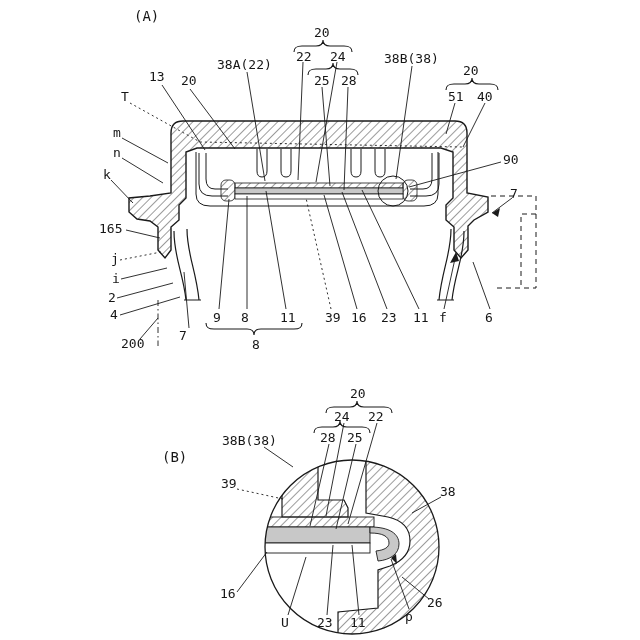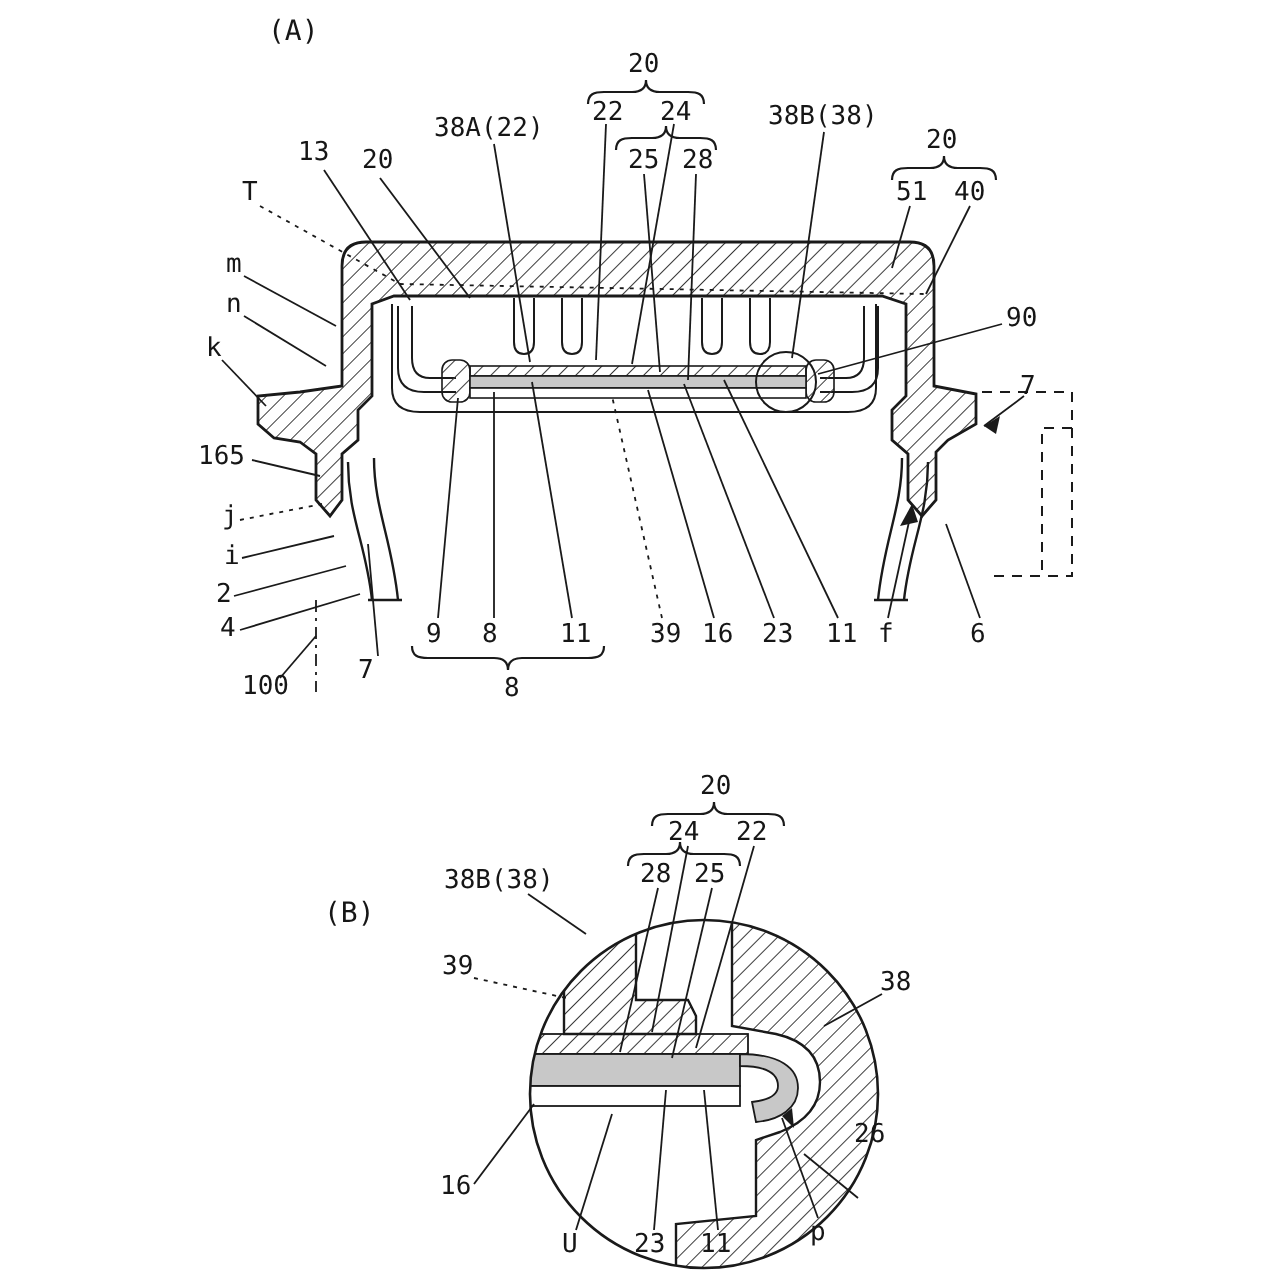--- a/index.html
+++ b/index.html
@@ -155,21 +155,21 @@
 <div class="lbl" style="left:181px;top:74px">20</div>
 <div class="lbl" style="left:121px;top:90px">T</div>
 <div class="lbl" style="left:113px;top:126px">m</div>
 <div class="lbl" style="left:113px;top:146px">n</div>
 <div class="lbl" style="left:103px;top:168px">k</div>
 <div class="lbl" style="left:99px;top:222px">165</div>
 <div class="lbl" style="left:111px;top:252px">j</div>
 <div class="lbl" style="left:112px;top:272px">i</div>
 <div class="lbl" style="left:108px;top:291px">2</div>
 <div class="lbl" style="left:110px;top:308px">4</div>
-<div class="lbl" style="left:121px;top:337px">100</div>
+<div class="lbl" style="left:121px;top:337px">200</div>
 <div class="lbl" style="left:503px;top:153px">90</div>
 <div class="lbl" style="left:510px;top:187px">7</div>
 <div class="lbl" style="left:179px;top:329px">7</div>
 <div class="lbl" style="left:213px;top:311px">9</div>
 <div class="lbl" style="left:241px;top:311px">8</div>
 <div class="lbl" style="left:280px;top:311px">11</div>
 <div class="lbl" style="left:252px;top:338px">8</div>
 <div class="lbl" style="left:325px;top:311px">39</div>
 <div class="lbl" style="left:351px;top:311px">16</div>
 <div class="lbl" style="left:381px;top:311px">23</div>
@@ -180,19 +180,19 @@
 <div class="lbl" style="left:350px;top:387px">20</div>
 <div class="lbl" style="left:334px;top:410px">24</div>
 <div class="lbl" style="left:368px;top:410px">22</div>
 <div class="lbl" style="left:320px;top:431px">28</div>
 <div class="lbl" style="left:347px;top:431px">25</div>
 <div class="lbl" style="left:222px;top:434px">38B(38)</div>
 <div class="lbl tag" style="left:162px;top:449px">(B)</div>
 <div class="lbl" style="left:221px;top:477px">39</div>
 <div class="lbl" style="left:440px;top:485px">38</div>
 <div class="lbl" style="left:220px;top:587px">16</div>
-<div class="lbl" style="left:427px;top:561px">26</div>
+<div class="lbl" style="left:427px;top:596px">26</div>
 <div class="lbl" style="left:281px;top:616px">U</div>
 <div class="lbl" style="left:317px;top:616px">23</div>
 <div class="lbl" style="left:350px;top:616px">11</div>
 <div class="lbl" style="left:405px;top:610px">p</div>
 
 </div>
 
 </body></html>

